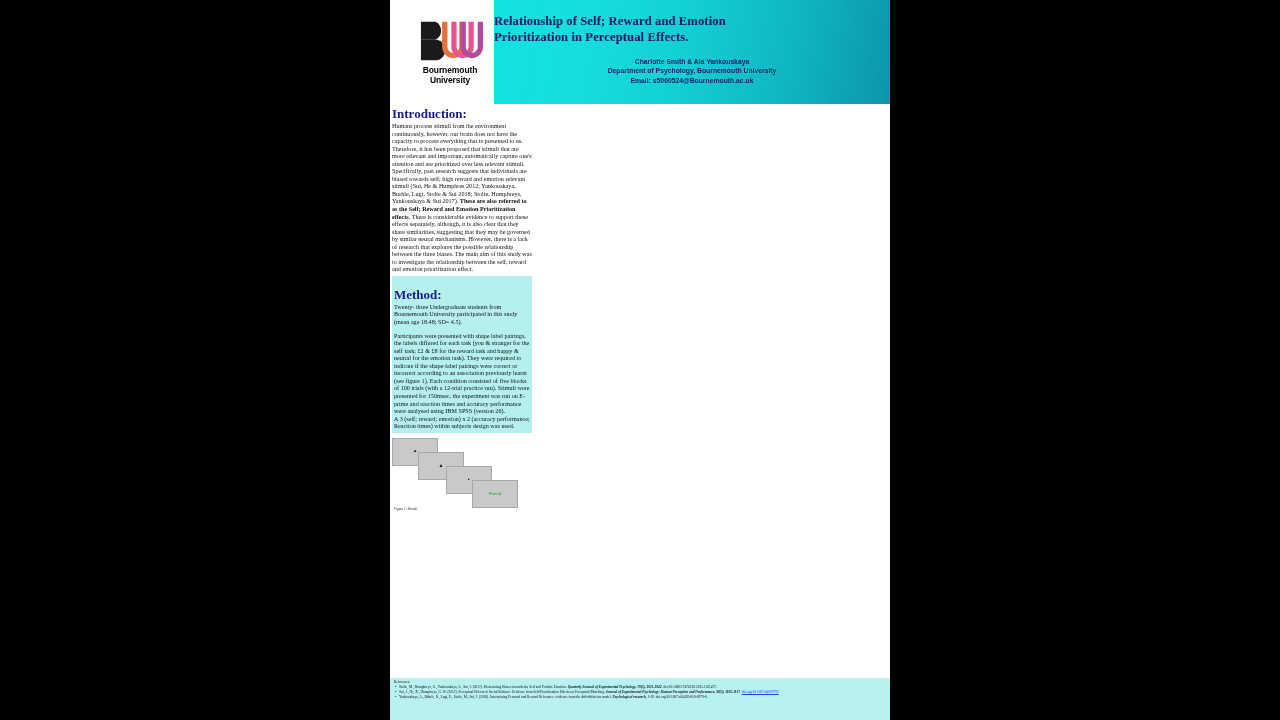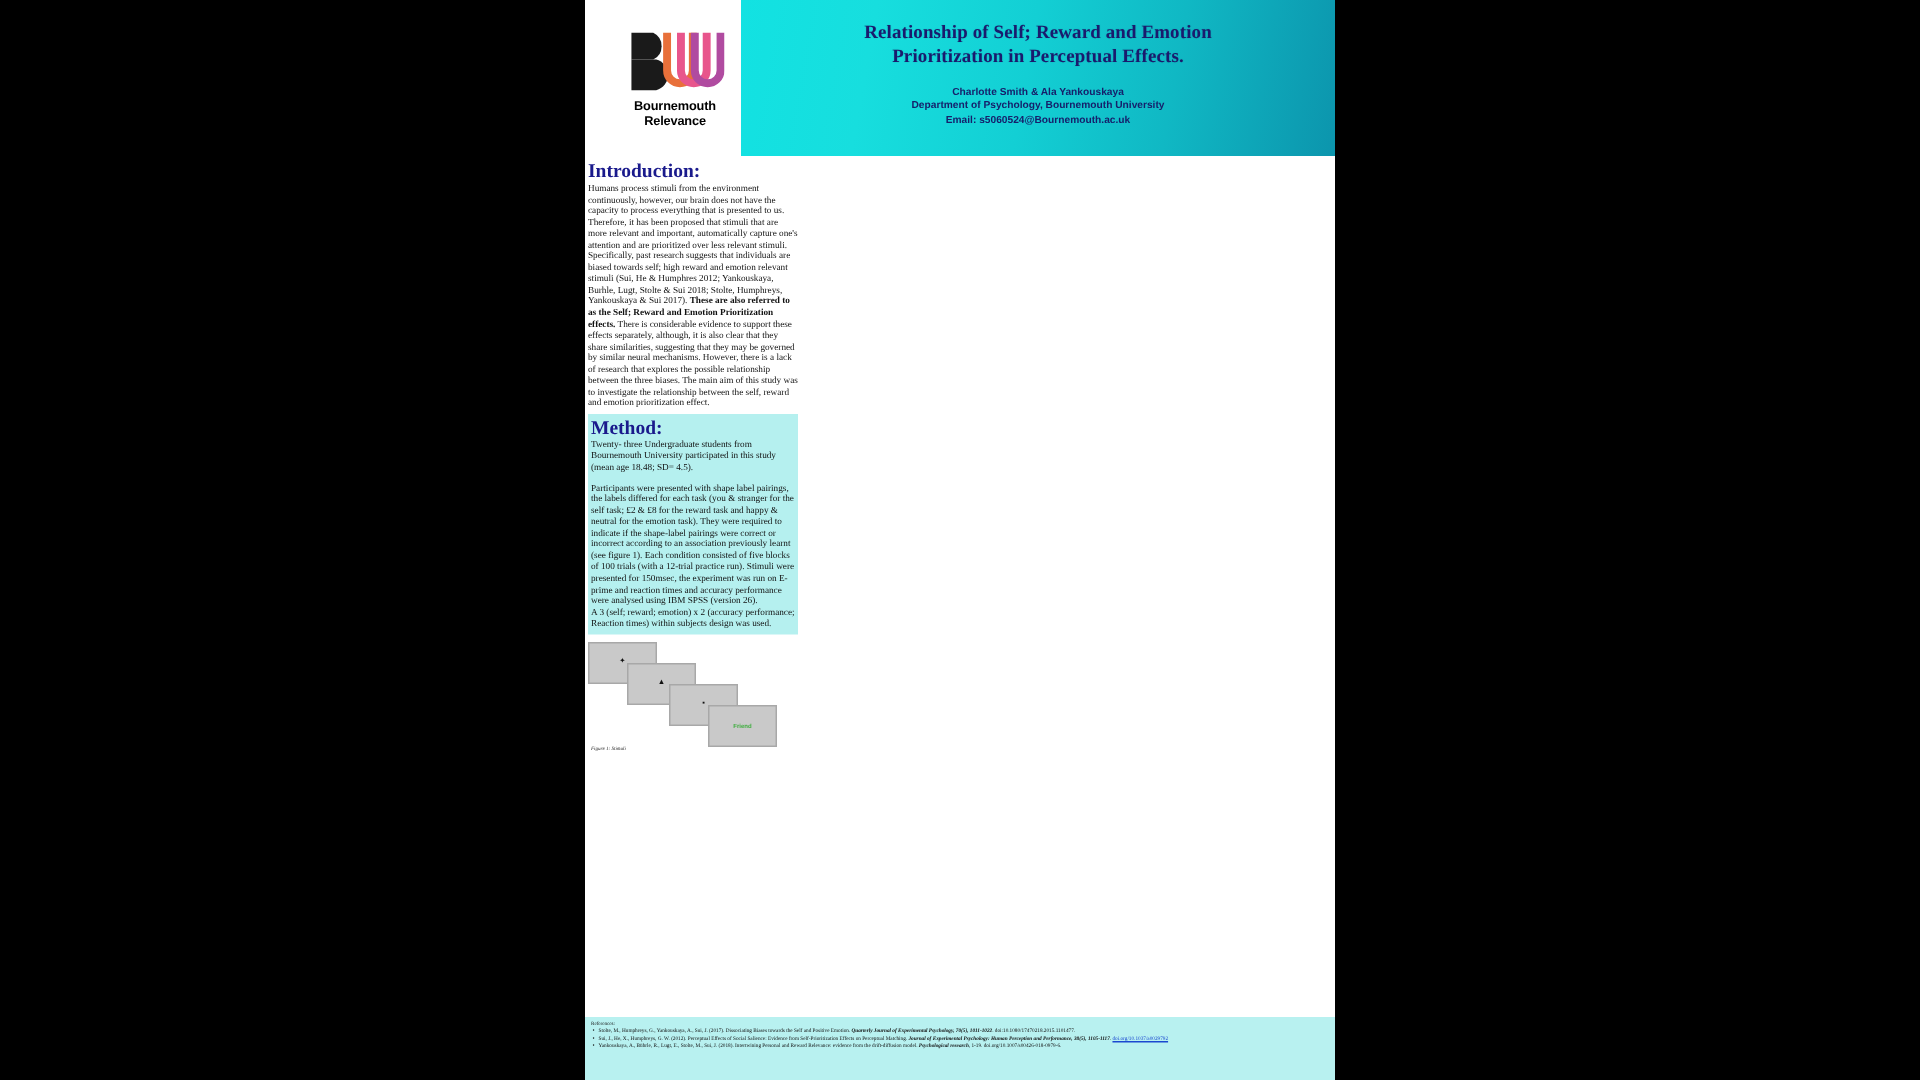--- a/index.html
+++ b/index.html
@@ -32,21 +32,21 @@
     text-align:center; color:#000; letter-spacing:-0.1px;
   }
   .title-band {
     position:absolute; left:104px; top:0; width:396px; height:104px;
     background: linear-gradient(100deg,#12e2e2 0%,#17dede 22%,#13cfd4 48%,#10b8c4 72%,#0c95ad 100%);
     padding-top:13px;
   }
   .poster-title {
     font-family:"Liberation Serif", serif;
     font-weight:bold; font-size:12.6px; line-height:16px;
-    color:#1a1a6e; text-align:center; letter-spacing:0.1px;
+    color:#1a1a6e; letter-spacing:0.1px;
     text-shadow:0 0 1px rgba(0,0,0,.15);
   }
   .poster-authors {
     margin-top:12px; text-align:center;
     font-family:"Liberation Sans", sans-serif;
     font-weight:bold; font-size:6.8px; line-height:9.4px;
     color:#16206b;
   }
 
   
@@ -56,21 +56,21 @@
     font-family:"Liberation Serif", serif;
     font-weight:bold; font-size:13px; color:#1a1a8c;
     margin-bottom:1px;
   }
   .body-text {
     font-family:"Liberation Serif", serif;
     font-size:6.15px; line-height:7.55px; color:#111;
     text-align:left;
   }
   .body-text b { font-weight:bold; }
-  .tealbox { background:#b5f0ef; padding:1px 2px 2px 2px; }
+  .tealbox { background:#b5f0ef; padding:11px 2px 2px 2px; }
 
   
   #refs {
     position:absolute; left:0; bottom:0; width:500px; height:42px;
     background:#b8f1f0; padding:2px 4px 0 4px;
   }
   .reflabel {
     font-family:"Liberation Serif", serif; font-size:3.4px; color:#111;
     margin-bottom:0.5px;
   }
@@ -112,21 +112,21 @@
       <div class="logo-box">
         <svg class="logo-mark" viewBox="0 0 100 66">
           <path d="M6 4 h22 a15 15 0 0 1 0 27 h-22 z" fill="#1a1a1a"></path>
           <path d="M6 31 h25 a16 16 0 0 1 0 31 h-25 z" fill="#1a1a1a"></path>
           <path d="M42 4 v38 a13 13 0 0 0 26 0 v-38" fill="none" stroke="#e8703a" stroke-width="8"></path>
           <path d="M56 4 v38 a13 13 0 0 0 26 0 v-38" fill="none" stroke="#e8558c" stroke-width="8"></path>
           <path d="M70 4 v38 a13 13 0 0 0 26 0 v-38" fill="none" stroke="#b04ba0" stroke-width="8"></path>
         </svg>
         <div class="logo-text">
           <span>Bournemouth</span><br>
-          <span>Relevance</span>
+          <span>University</span>
         </div>
       </div>
       <div class="title-band">
         <div class="poster-title">
           <div>Relationship of Self; Reward and Emotion</div>
           <div>Prioritization in Perceptual Effects.</div>
         </div>
         <div class="poster-authors">
           <div>Charlotte Smith &amp; Ala Yankouskaya</div>
           <div>Department of Psychology, Bournemouth University</div>

